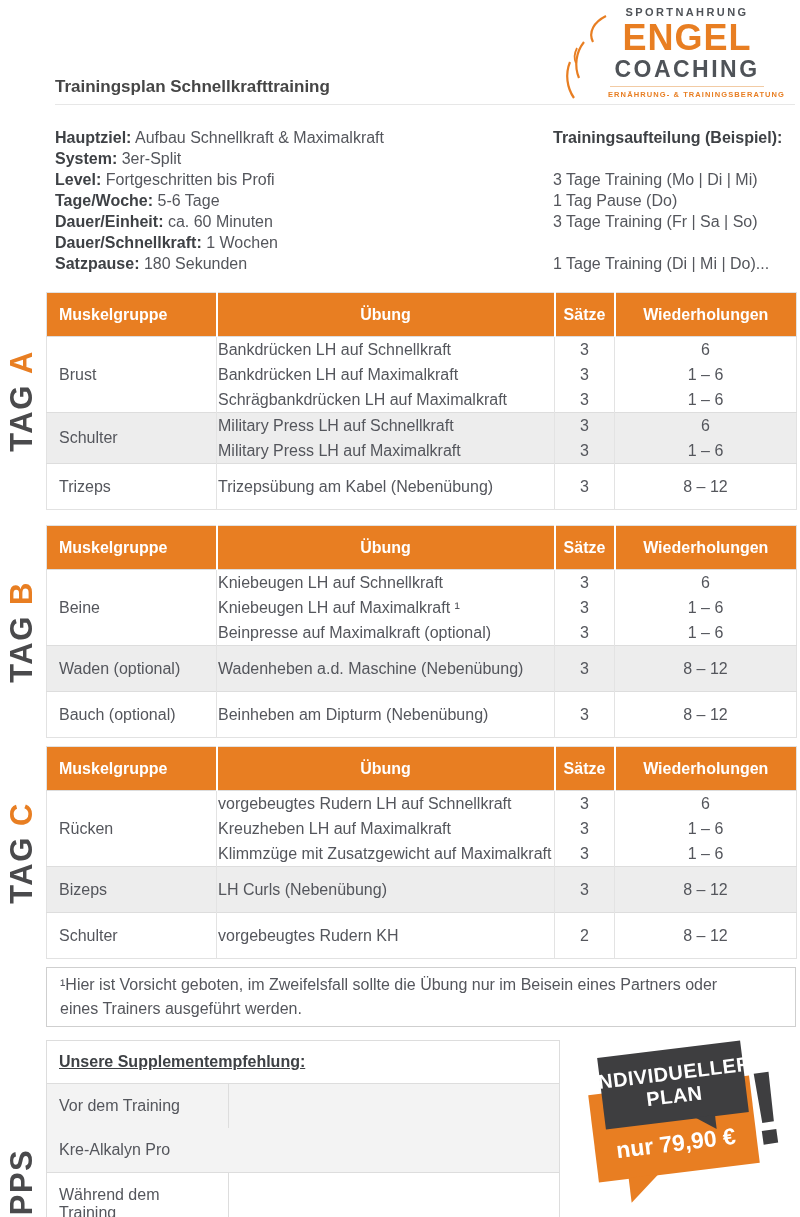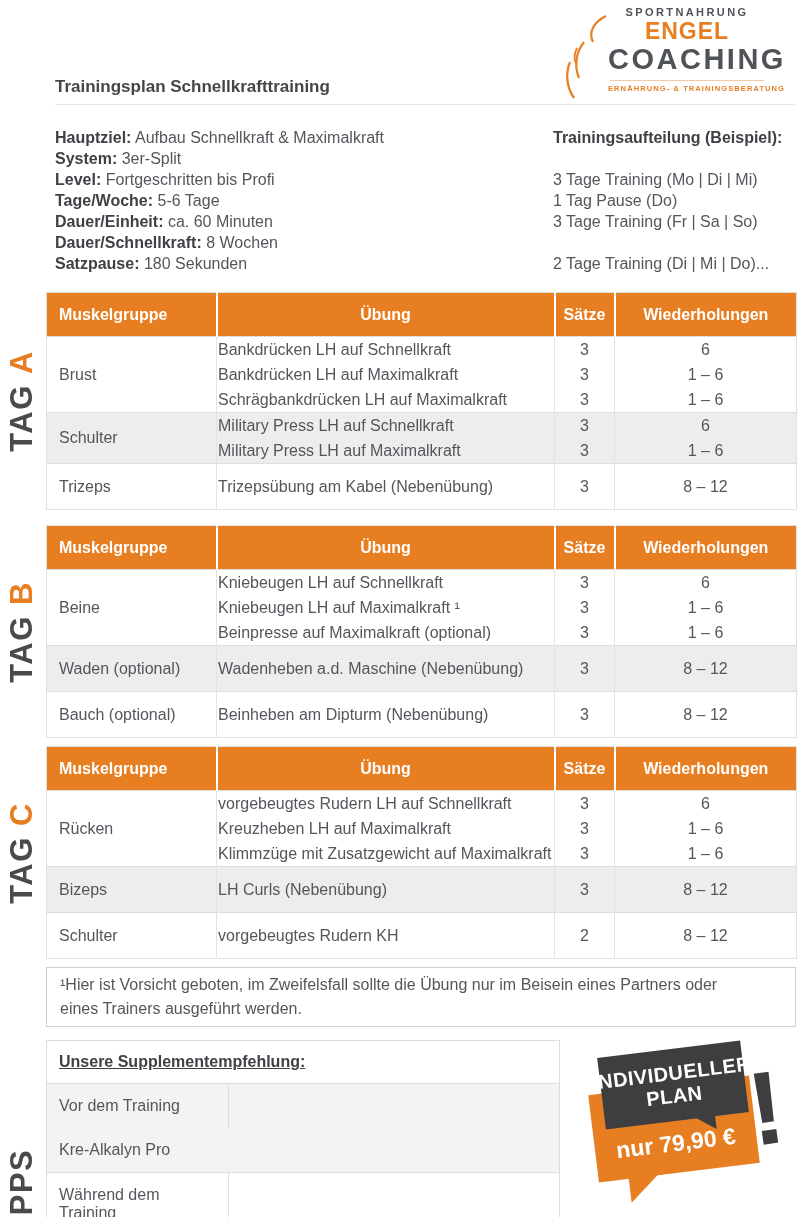--- a/index.html
+++ b/index.html
@@ -5,22 +5,22 @@
   html,body{margin:0;padding:0;}
   body{
     width:800px;height:1217px;position:relative;background:#ffffff;
     font-family:"Liberation Sans", sans-serif;color:#54565C;overflow:hidden;
   }
   
   .logo{position:absolute;top:6px;left:564px;width:204px;}
   .logo-fig{position:absolute;left:-4px;top:6px;}
   .logo-text{margin-left:44px;text-align:center;width:158px;}
   .logo-top{font-size:11px;font-weight:bold;letter-spacing:2.4px;color:#4F5358;margin-bottom:2px;}
-  .logo-name{font-size:23px;font-weight:bold;letter-spacing:1px;color:#E87E22;line-height:1.0;}
-  .logo-sub{font-size:29px;font-weight:bold;letter-spacing:2.5px;color:#4F5358;line-height:1.15;}
+  .logo-name{font-size:36px;font-weight:bold;letter-spacing:1px;color:#E87E22;line-height:1.0;}
+  .logo-sub{font-size:23px;font-weight:bold;letter-spacing:2.5px;color:#4F5358;line-height:1.15;}
   .logo-line{height:1px;background:#F2CBA4;margin:4px 2px 3px 2px;}
   .logo-tag{font-size:7.5px;font-weight:bold;letter-spacing:1.1px;color:#E87E22;white-space:nowrap;}
   
   .page-title{position:absolute;top:66px;left:55px;font-size:17px;font-weight:bold;color:#464646;}
   .title-rule{position:absolute;top:104px;left:55px;width:740px;height:1px;background:#E7E7E7;}
   
   .info{position:absolute;top:127px;left:55px;width:740px;display:flex;justify-content:space-between;
         font-size:16px;line-height:21px;color:#54565C;}
   .info b{color:#3E4145;}
   .info-right{width:242px;}
@@ -103,32 +103,32 @@
 <h1 class="page-title">Trainingsplan Schnellkrafttraining</h1>
 <div class="title-rule"></div>
 
 <div class="info">
   <div class="info-left">
       <div class="info-line"><b>Hauptziel:</b> <span>Aufbau Schnellkraft &amp; Maximalkraft</span></div>
       <div class="info-line"><b>System:</b> <span>3er-Split</span></div>
       <div class="info-line"><b>Level:</b> <span>Fortgeschritten bis Profi</span></div>
       <div class="info-line"><b>Tage/Woche:</b> <span>5-6 Tage</span></div>
       <div class="info-line"><b>Dauer/Einheit:</b> <span>ca. 60 Minuten</span></div>
-      <div class="info-line"><b>Dauer/Schnellkraft:</b> <span>8 Wochen</span></div>
+      <div class="info-line"><b>Dauer/Schnellkraft:</b> <span>1 Wochen</span></div>
       <div class="info-line"><b>Satzpause:</b> <span>180 Sekunden</span></div>
     </div>
   <div class="info-right">
     <div class="heading">Trainingsaufteilung (Beispiel):</div>
     <div class="block1">
         <div>3 Tage Training (Mo | Di | Mi)</div>
         <div>1 Tag Pause (Do)</div>
         <div>3 Tage Training (Fr | Sa | So)</div>
       </div>
     <div class="block2">
-        <div>2 Tage Training (Di | Mi | Do)...</div>
+        <div>1 Tage Training (Di | Mi | Do)...</div>
       </div>
   </div>
 </div>
 
 <section class="day" id="day-0">
   <div class="tag"><span>TAG </span><span class="hl">A</span></div>
   <table class="train">
     <colgroup>
         <col style="width:170px">
         <col style="width:338px">

